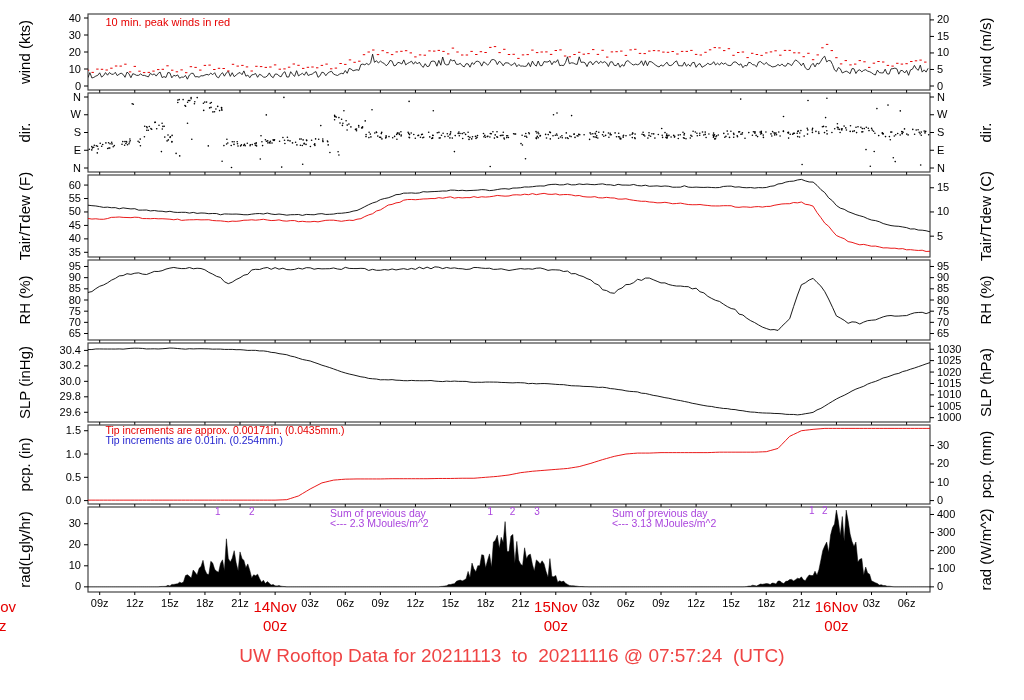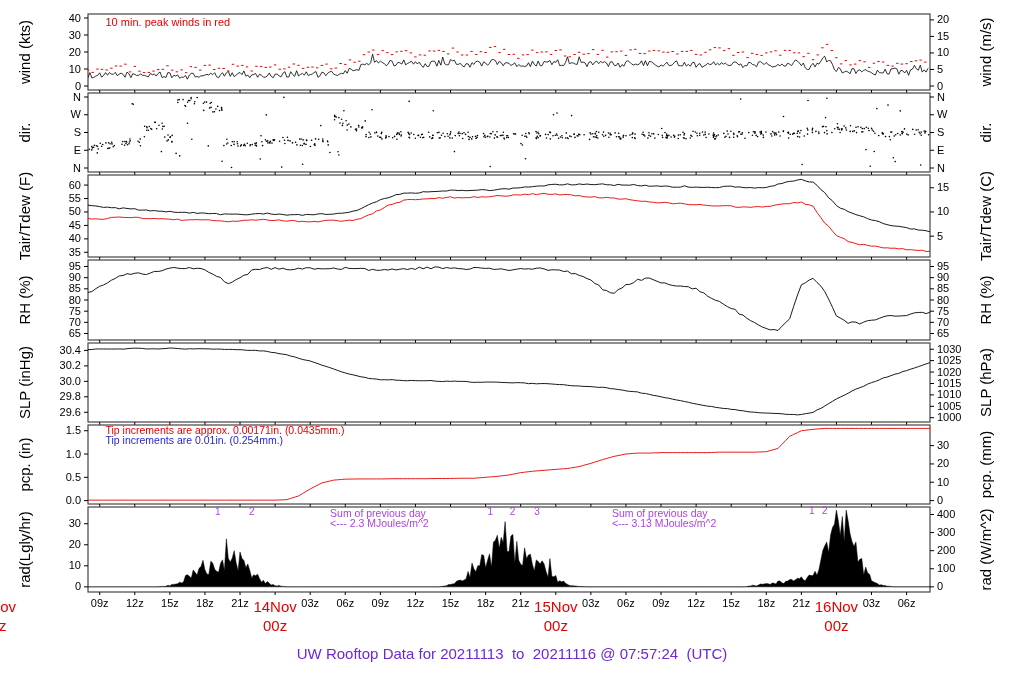--- a/index.html
+++ b/index.html
@@ -1,21 +1,21 @@
 <!DOCTYPE html>
 <html><head>
 <meta charset="utf-8">
 <style>
   html,body{margin:0;padding:0;background:#ffffff;}
   #app{position:relative;width:1024px;height:700px;overflow:hidden;background:#fff;
        font-family:"Liberation Sans",sans-serif;}
   #plot{position:absolute;left:0;top:0;}
   svg text{font-family:"Liberation Sans",sans-serif;}
   #title{position:absolute;left:0;top:645px;width:1024px;text-align:center;
-         font-size:15px;color:#6d28d9;white-space:pre;}
+         font-size:19px;color:#ef4444;white-space:pre;}
 </style>
 </head>
 <body>
 
 <div id="app">
   <svg id="plot" width="1024" height="700" viewBox="0 0 1024 700">
       <g>
         <clipPath id="cp0">
           <rect x="88" y="14" width="842" height="76"></rect>
         </clipPath>

